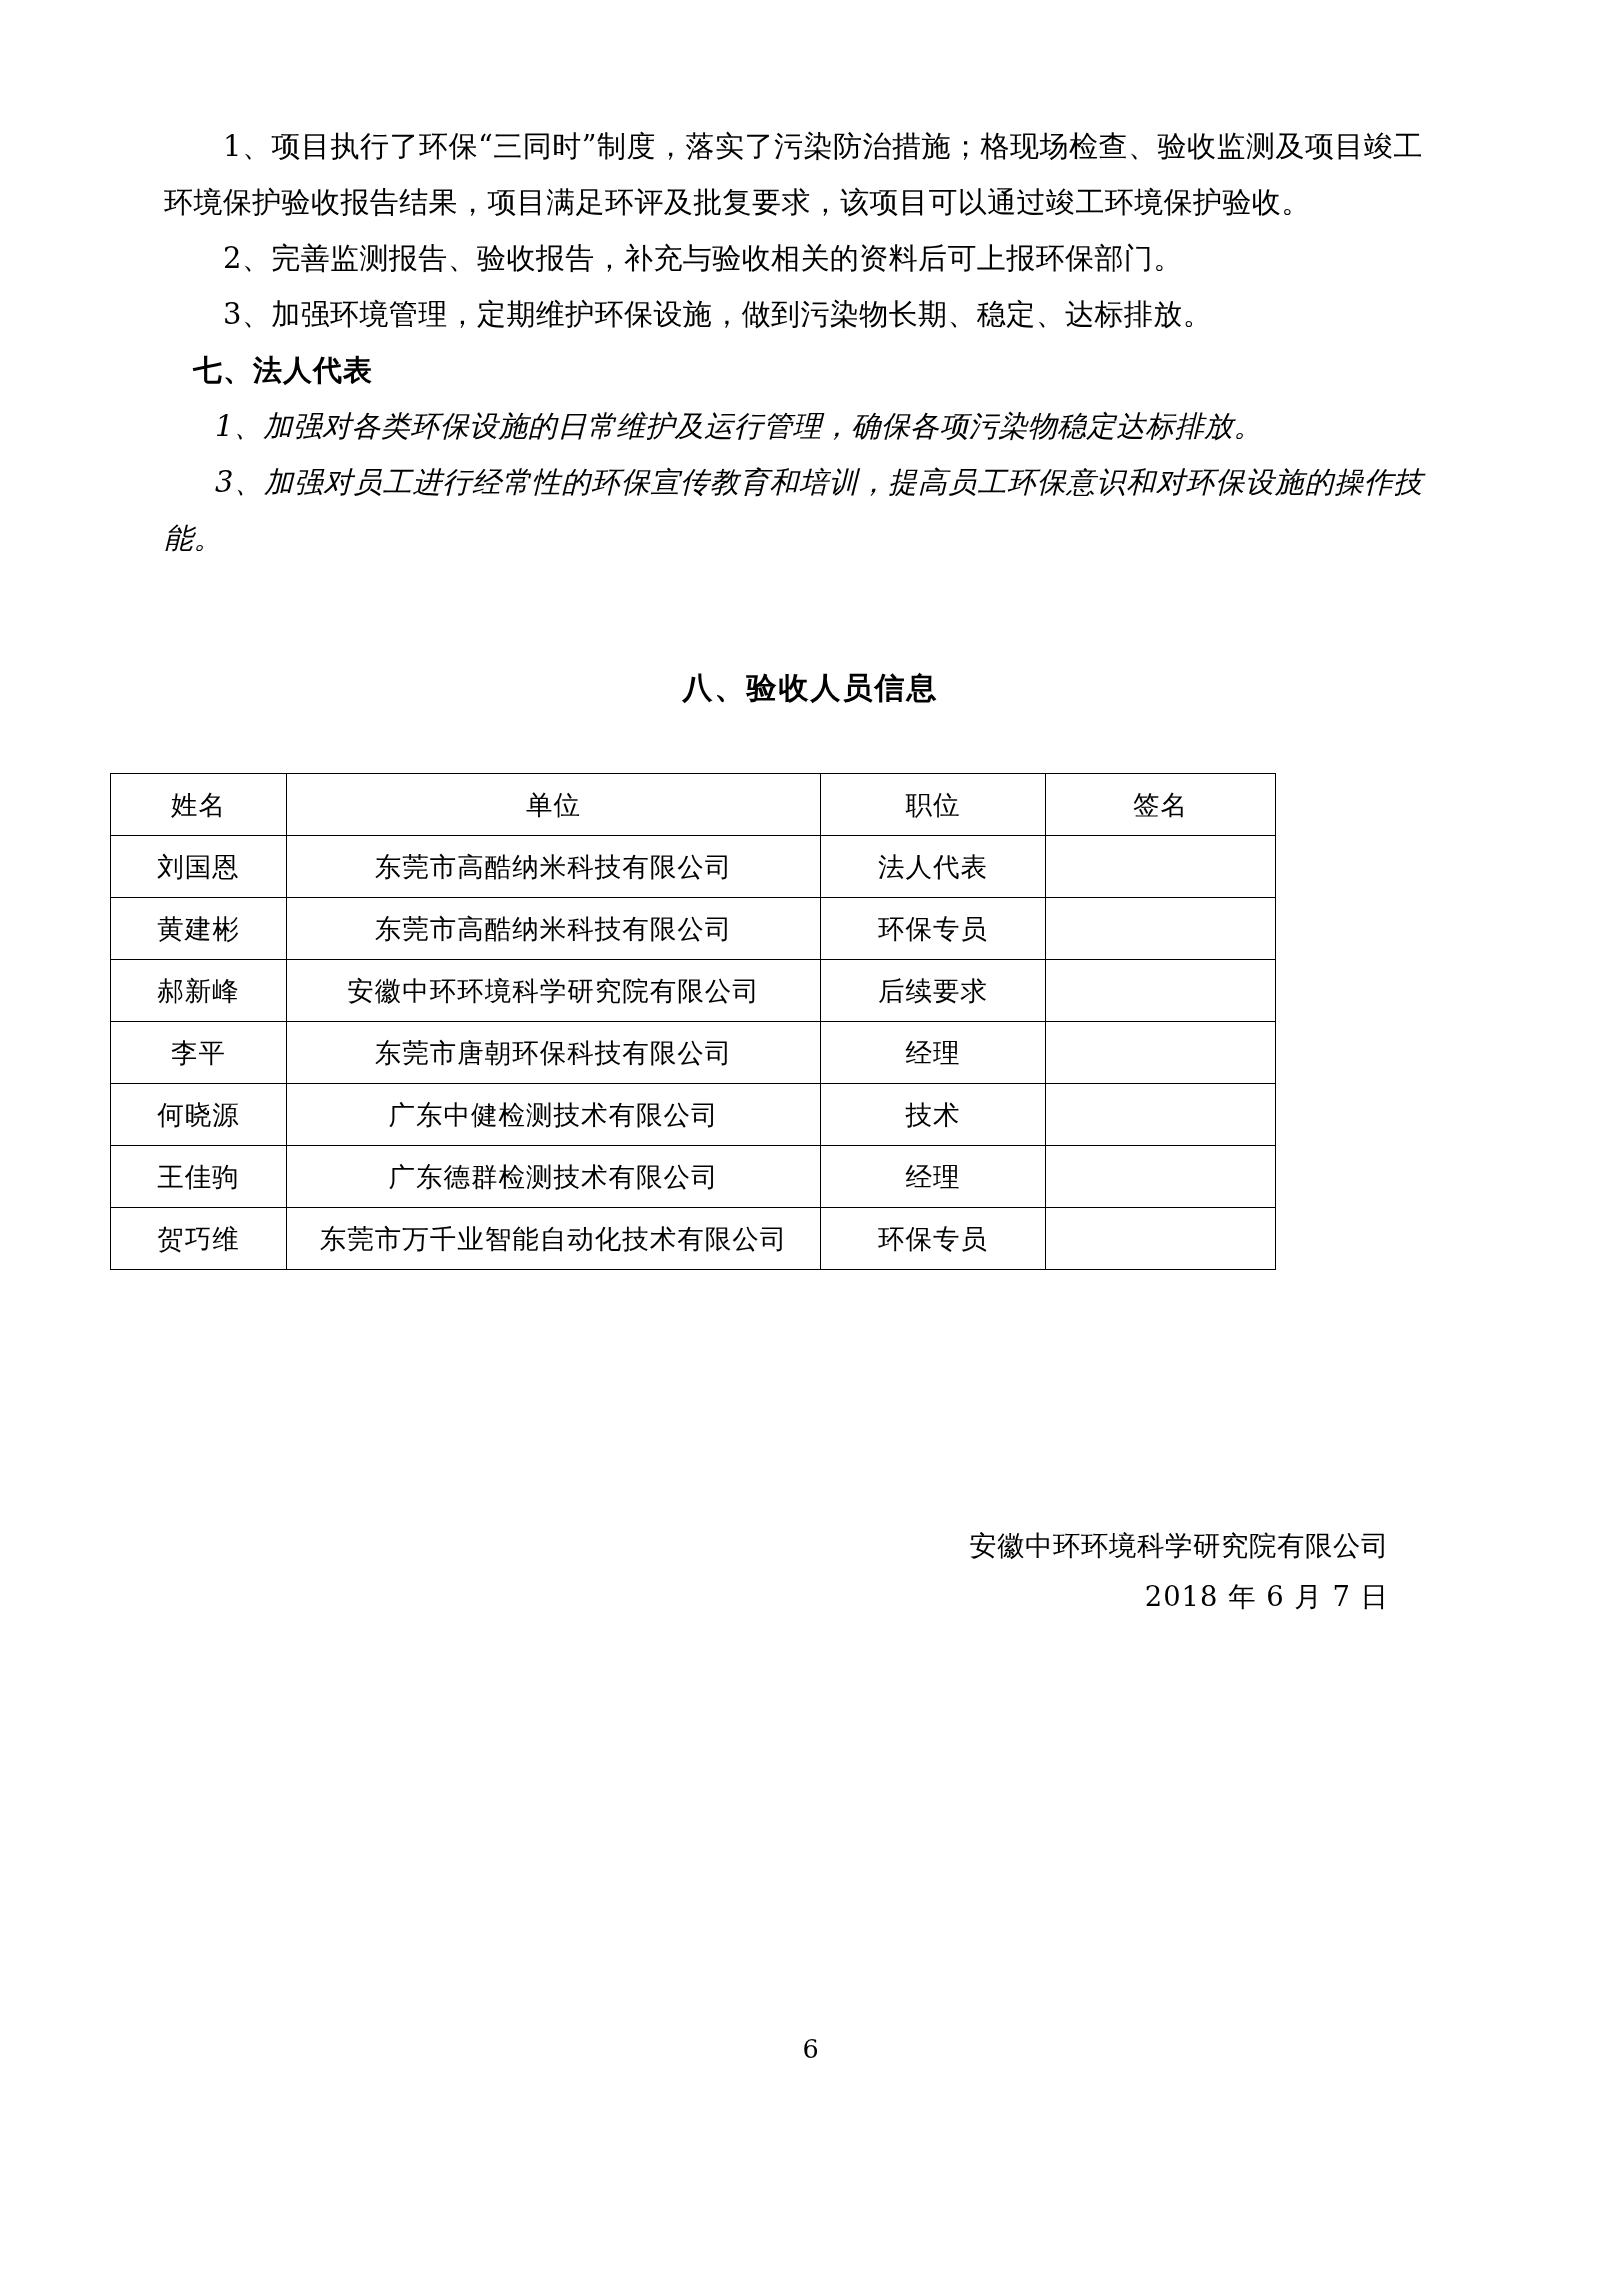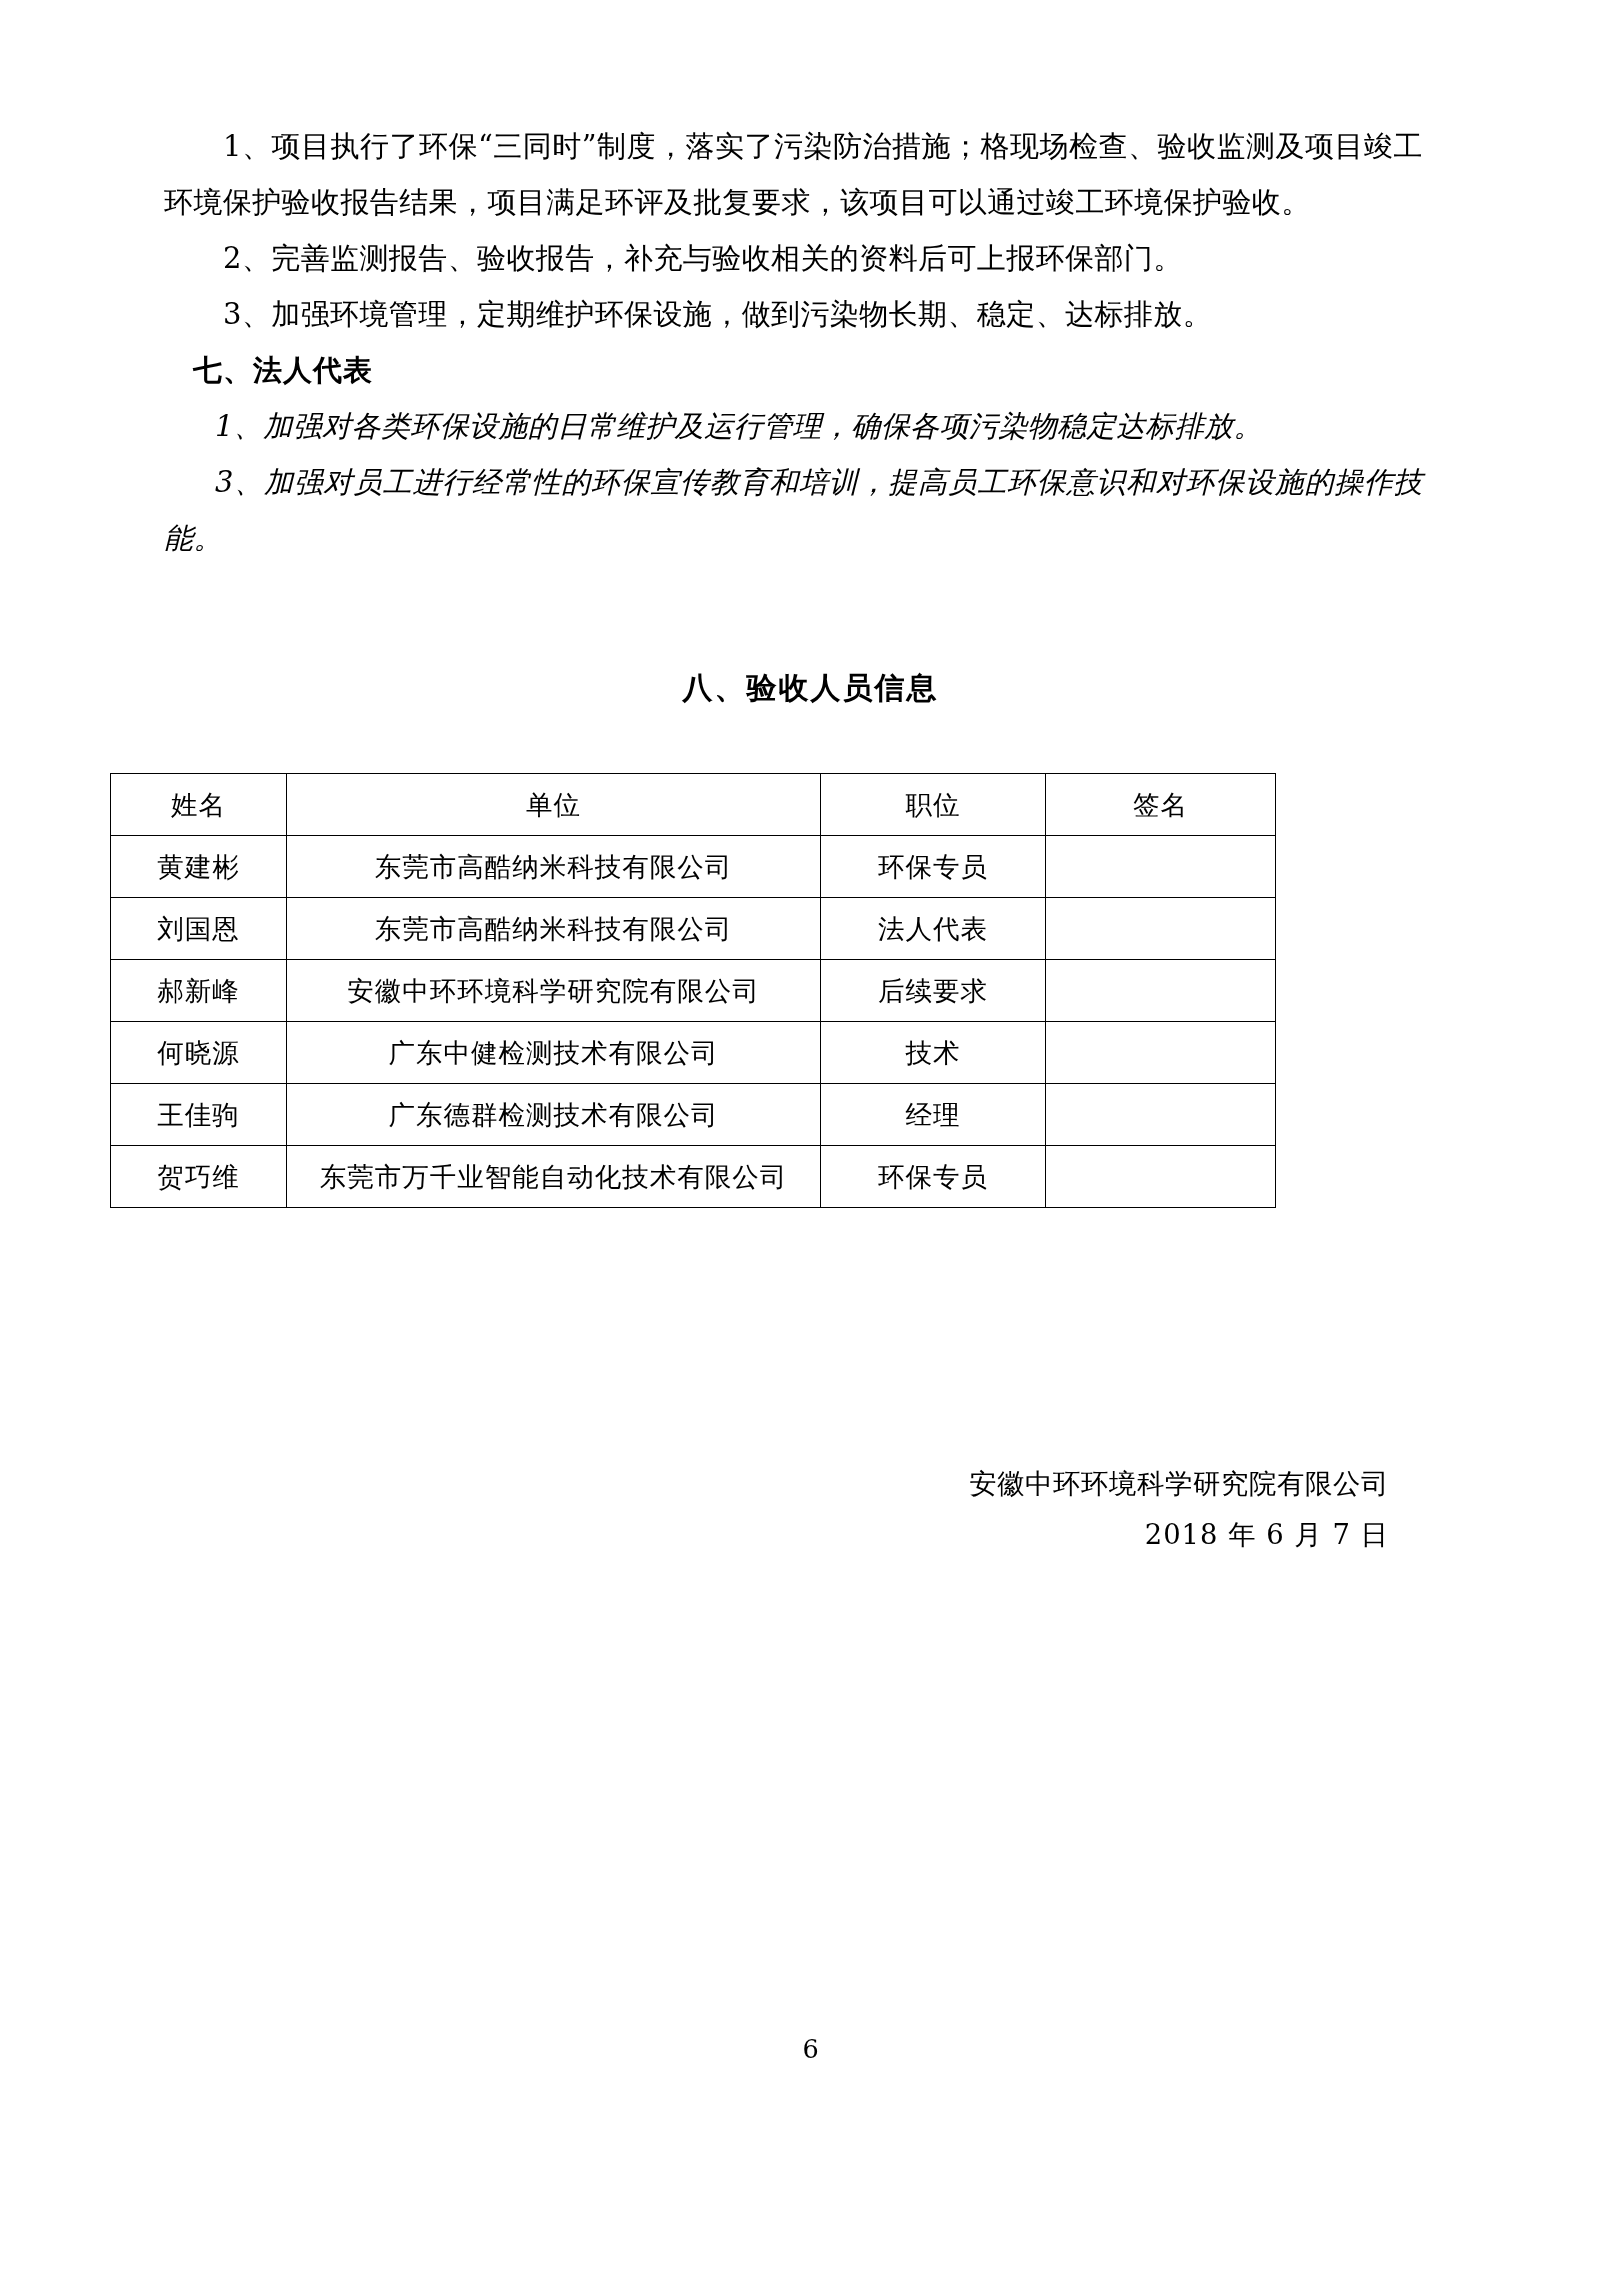--- a/index.html
+++ b/index.html
@@ -150,35 +150,41 @@
       <thead>
         <tr>
           <th>姓名</th>
           <th>单位</th>
           <th>职位</th>
           <th>签名</th>
         </tr>
       </thead>
       <tbody>
         <tr>
+          <td>刘国恩</td>
+          <td>东莞市高酷纳米科技有限公司</td>
+          <td>法人代表</td>
+          <td></td>
+        </tr>
+        <tr>
           <td>黄建彬</td>
           <td>东莞市高酷纳米科技有限公司</td>
           <td>环保专员</td>
           <td></td>
         </tr>
         <tr>
-          <td>刘国恩</td>
-          <td>东莞市高酷纳米科技有限公司</td>
-          <td>法人代表</td>
-          <td></td>
-        </tr>
-        <tr>
           <td>郝新峰</td>
           <td>安徽中环环境科学研究院有限公司</td>
           <td>后续要求</td>
+          <td></td>
+        </tr>
+        <tr>
+          <td>李平</td>
+          <td>东莞市唐朝环保科技有限公司</td>
+          <td>经理</td>
           <td></td>
         </tr>
         <tr>
           <td>何晓源</td>
           <td>广东中健检测技术有限公司</td>
           <td>技术</td>
           <td></td>
         </tr>
         <tr>
           <td>王佳驹</td>

